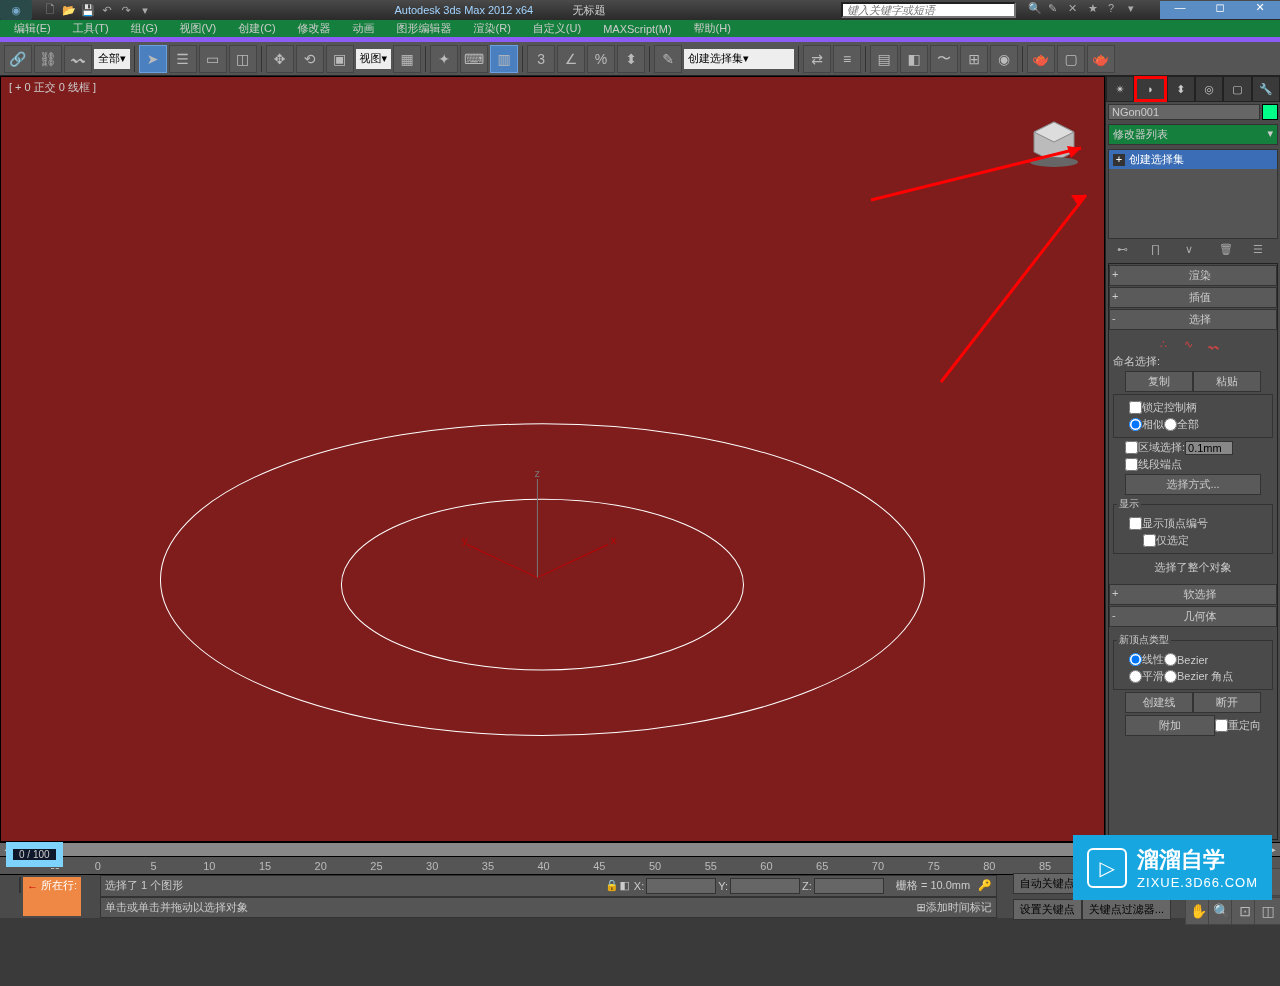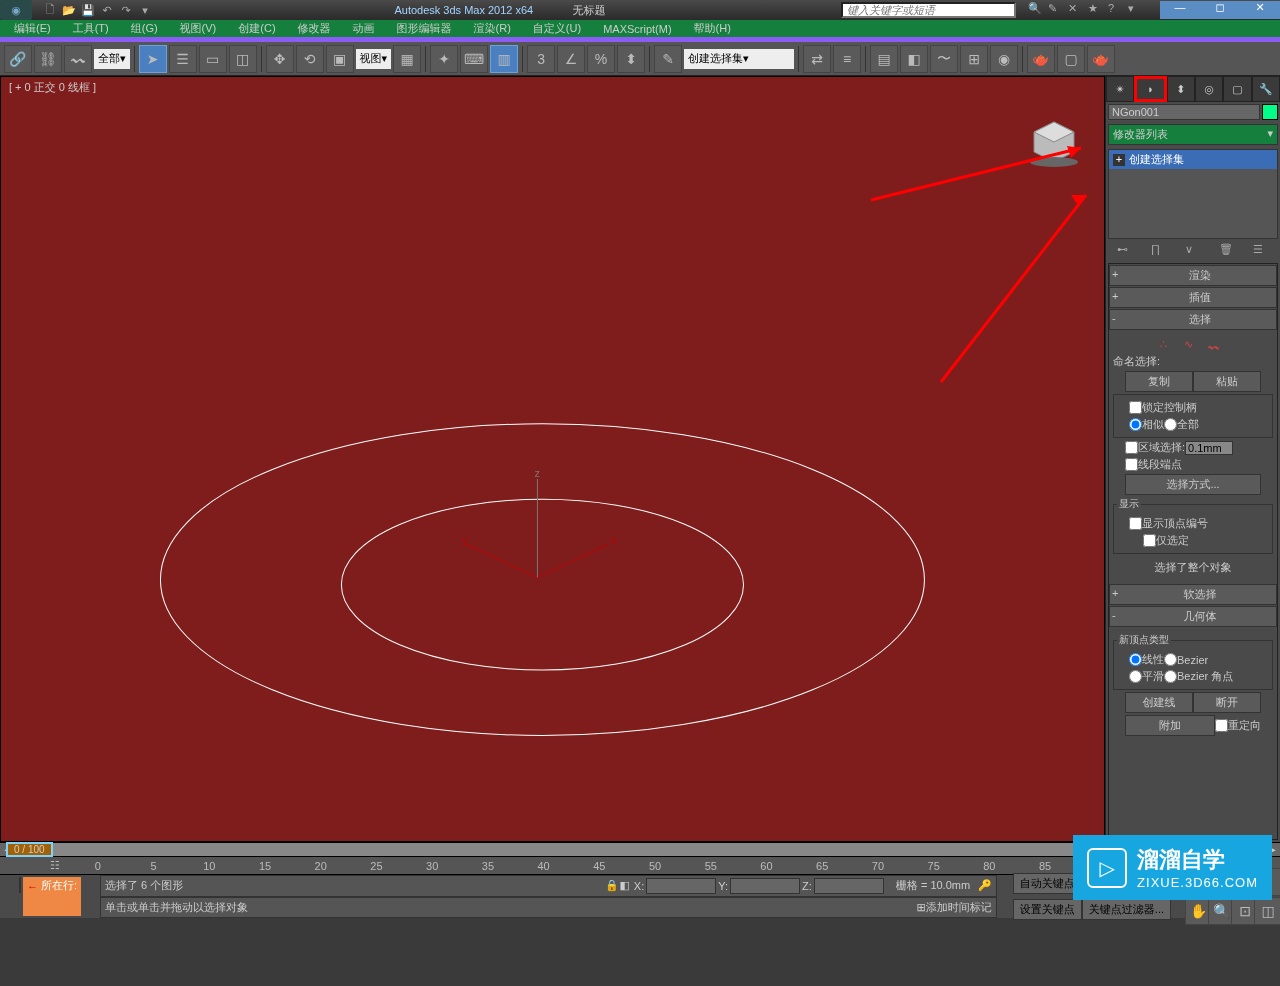--- a/index.html
+++ b/index.html
@@ -63,21 +63,21 @@
 .sel-icons { display: flex; justify-content: center; gap: 6px; padding: 4px; }
 .sel-icons span { width: 18px; height: 12px; color: #c44; }
 .btn-small { background: #5a5a5a; border: 1px solid #333; color: #ccc; padding: 2px 6px; }
 .spinner-input { width: 48px; background: #888; border: 1px solid #333; color: #000; padding: 0 2px; }
 fieldset { border: 1px solid #333; margin: 2px 0; padding: 3px; }
 fieldset legend { font-size: 10px; padding: 0 2px; }
 .row { display: flex; align-items: center; margin: 2px 12px; }
 
 
 .timeline { height: 14px; background: #888; border-top: 1px solid #000; display: flex; align-items: center; position: relative; }
-.timeline .frame-ind { position: absolute; left: 6px; top: -1px; background: #a16207; border: 2px solid #7dd3fc; padding: 0 6px; font-size: 10px; }
+.timeline .frame-ind { position: absolute; left: 6px; top: -1px; background: #0f172a; border: 7px solid #7dd3fc; padding: 0 6px; font-size: 10px; }
 .timeline .scroll-arrow { width: 14px; background: #666; text-align: center; }
 .track-ruler { height: 18px; background: #555; border-top: 1px solid #000; display: flex; align-items: center; padding: 0 40px; color: #bbb; font-size: 10px; }
 .track-ruler span { flex: 1; text-align: center; }
 
 
 .status { height: 44px; background: #4a4a4a; border-top: 1px solid #000; display: flex; align-items: stretch; }
 .status .left-bit { width: 100px; display: flex; justify-content: center; padding: 2px; gap: 2px; }
 .status .script-btn { background: #e84; padding: 1px 4px; color: #fff; text-align: center; }
 .status .prompt-area { flex: 1; display: flex; flex-direction: column; }
 .status .prompt-row { flex: 1; display: flex; align-items: center; border: 1px solid #333; background: #555; padding: 0 4px; }
@@ -387,21 +387,21 @@
   <span>100</span>
 </div>
 
 <div class="status">
   <div class="left-bit">
     <div style="height:16px;background:#666;border:1px solid #333"></div>
     <div class="script-btn"><span style="color:#c00">←</span> <span>所在行:</span></div>
   </div>
   <div class="prompt-area">
     <div class="prompt-row">
-      <span>选择了 6 个图形</span>
+      <span>选择了 1 个图形</span>
       <span style="flex:1"></span>
       <span>🔒</span>
       <span>◧</span>
       <div class="coord-group">
         <span>X:</span>
           <input class="coord-input" style="">
         <span>Y:</span>
           <input class="coord-input" style="">
         <span>Z:</span>
           <input class="coord-input" style="">

